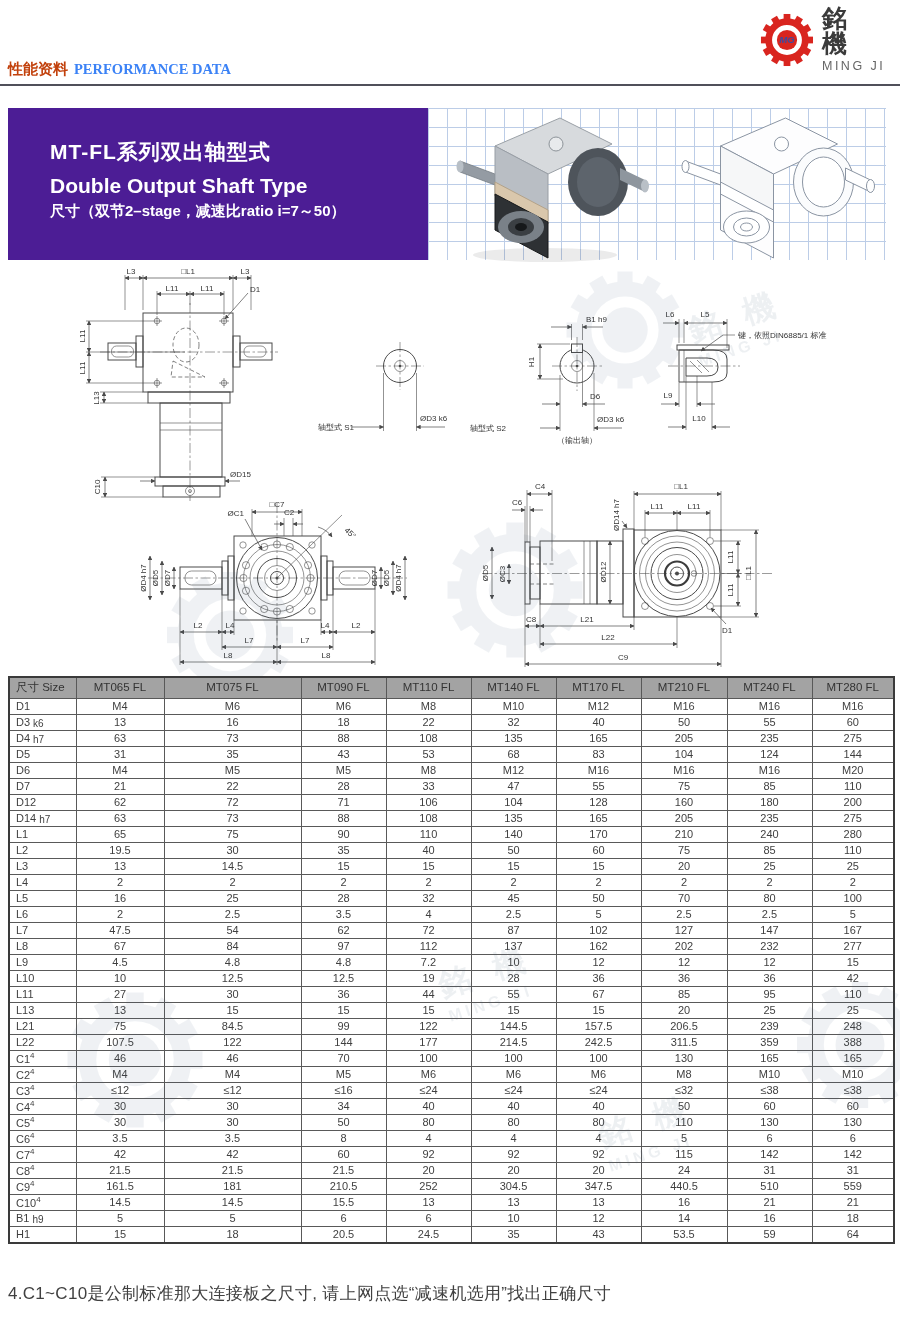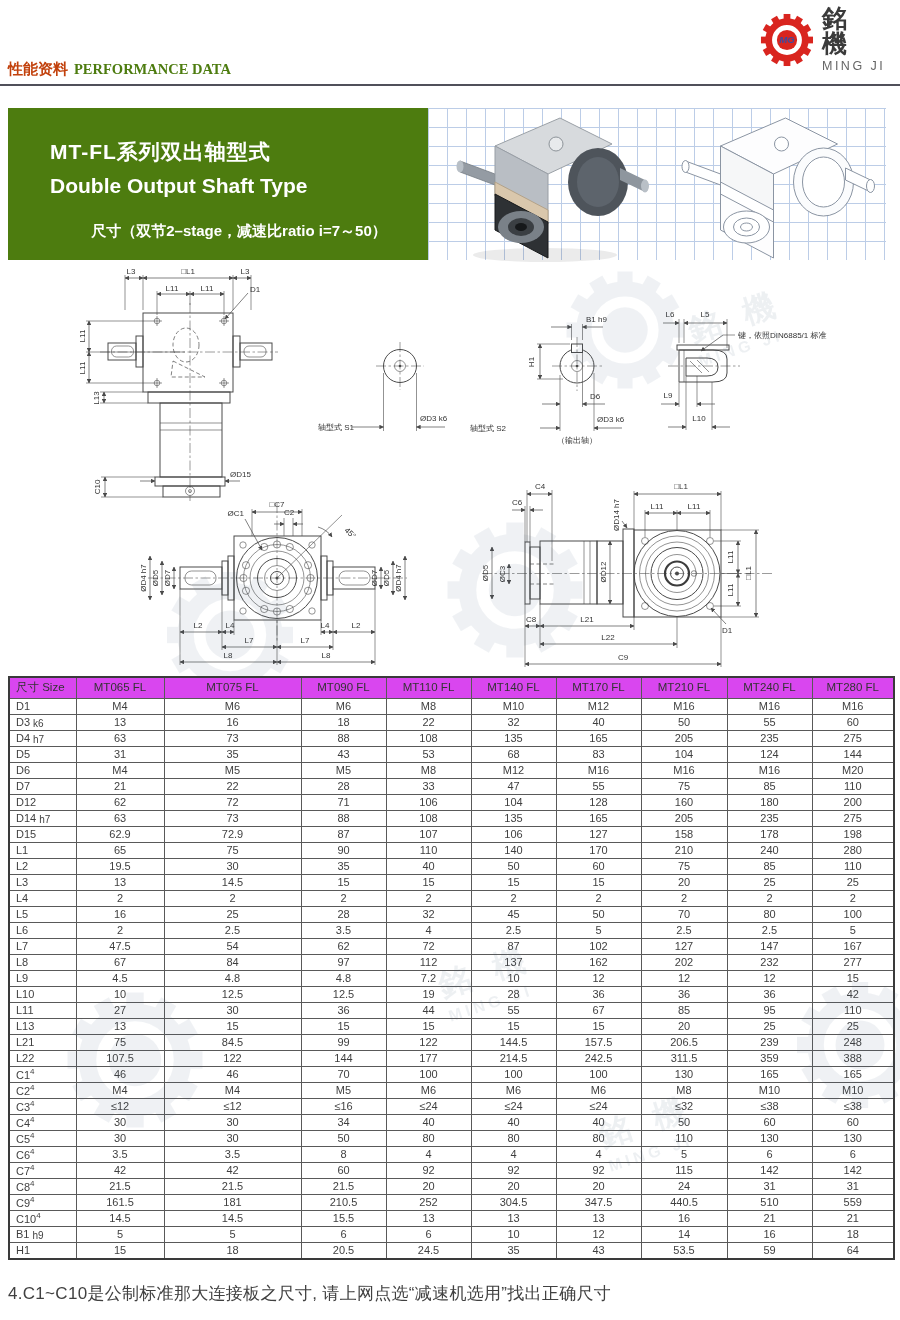--- a/index.html
+++ b/index.html
@@ -1,52 +1,52 @@
 <!DOCTYPE html>
 <html><head>
 <meta charset="utf-8">
 <style>
   html,body{margin:0;padding:0;background:#fff;}
   .page{position:relative;width:900px;height:1320px;background:#fff;overflow:hidden;
         font-family:"Liberation Sans",sans-serif;color:#222;}
   
   .hdr-title{position:absolute;left:8px;top:60px;white-space:nowrap;}
   .hdr-zh{font-size:15px;font-weight:bold;color:#c2410c;}
-  .hdr-en{font-family:"Liberation Serif",serif;font-size:14.5px;font-weight:bold;color:#4d7c0f;margin-left:6px;}
+  .hdr-en{font-family:"Liberation Serif",serif;font-size:14.5px;font-weight:bold;color:#3b82f6;margin-left:6px;}
   .hdr-rule{position:absolute;left:0;top:84px;width:900px;height:2px;background:#50505a;}
   .logo{position:absolute;left:760px;top:6px;display:flex;align-items:center;}
   .logo-txt{margin-left:8px;}
   .logo-zh{font-size:25px;font-weight:bold;letter-spacing:8px;color:#3b3b3b;line-height:1;}
   .logo-en{font-size:12.5px;letter-spacing:2.5px;color:#666;margin-top:3px;}
   
   .hero{position:absolute;left:0;top:100px;width:900px;height:165px;}
   .grid-bg{position:absolute;left:428px;top:8px;width:458px;height:152px;background:#fff;
     background-image:repeating-linear-gradient(#bccde7 0 1px,transparent 1px 19px),
                      repeating-linear-gradient(90deg,#bccde7 0 1px,transparent 1px 19px);}
-  .title-box{position:absolute;left:8px;top:8px;width:420px;height:152px;background:#4d7c0f;color:#fff;
+  .title-box{position:absolute;left:8px;top:8px;width:420px;height:152px;background:#4c1d95;color:#fff;
              padding:30px 0 0 42px;box-sizing:border-box;}
   .t1{font-size:21px;font-weight:bold;letter-spacing:1px;}
   .t2{font-size:21px;font-weight:bold;margin-top:8px;}
-  .t3{font-size:15px;font-weight:bold;margin-top:24px;text-align:center;}
+  .t3{font-size:15px;font-weight:bold;margin-top:4px;}
   .product{position:absolute;top:-4px;}
   
   .drawings{position:absolute;left:0;top:265px;width:900px;height:410px;}
   .drawings svg text{font-family:"Liberation Sans",sans-serif;font-size:8px;fill:#333;}
   .ln{fill:none;stroke:#4a4a4a;stroke-width:1;}
   .lt{fill:none;stroke:#4a4a4a;stroke-width:0.6;}
   .dsh{fill:none;stroke:#4a4a4a;stroke-width:0.7;stroke-dasharray:4 2.5;}
   .cl{fill:none;stroke:#4a4a4a;stroke-width:0.55;stroke-dasharray:10 2.5 2.5 2.5;}
   .dim{fill:none;stroke:#4a4a4a;stroke-width:0.7;}
   
   .table-wrap{position:absolute;left:8px;top:676px;width:885px;}
   table{border-collapse:collapse;table-layout:fixed;width:885px;font-size:11px;color:#3f3f3f;
         border:2px solid #3a3a3a;}
   th,td{border:1px solid #595959;height:15px;padding:0 2px;text-align:center;font-weight:normal;
         line-height:1;white-space:nowrap;overflow:hidden;}
-  thead th{background:#d946ef;font-size:11.5px;height:20px;color:#333;}
+  thead th{background:#a3a3a3;font-size:11.5px;height:20px;color:#333;}
   th.lbl,td.lbl{text-align:left;padding-left:6px;}
   .tg{font-size:10px;margin-left:3px;vertical-align:-1px;color:#3f3f3f;}
   sup{font-size:8px;}
   
   .footnote{position:absolute;left:8px;top:1282px;font-size:17px;color:#404040;letter-spacing:0.3px;}
   
   .wm{position:absolute;pointer-events:none;opacity:0.08;}
   .wmtext{position:absolute;pointer-events:none;opacity:0.09;color:#44607e;font-weight:bold;
           font-size:32px;letter-spacing:8px;transform:rotate(-18deg);white-space:nowrap;}
   .wmtext small{display:block;font-size:16px;letter-spacing:4px;}
@@ -554,32 +554,20 @@
             <td>73</td>
             <td>88</td>
             <td>108</td>
             <td>135</td>
             <td>165</td>
             <td>205</td>
             <td>235</td>
             <td>275</td>
           </tr>
           <tr>
-            <td class="lbl"><span>D15</span></td>
-            <td>62.9</td>
-            <td>72.9</td>
-            <td>87</td>
-            <td>107</td>
-            <td>106</td>
-            <td>127</td>
-            <td>158</td>
-            <td>178</td>
-            <td>198</td>
-          </tr>
-          <tr>
             <td class="lbl"><span>L1</span></td>
             <td>65</td>
             <td>75</td>
             <td>90</td>
             <td>110</td>
             <td>140</td>
             <td>170</td>
             <td>210</td>
             <td>240</td>
             <td>280</td>

